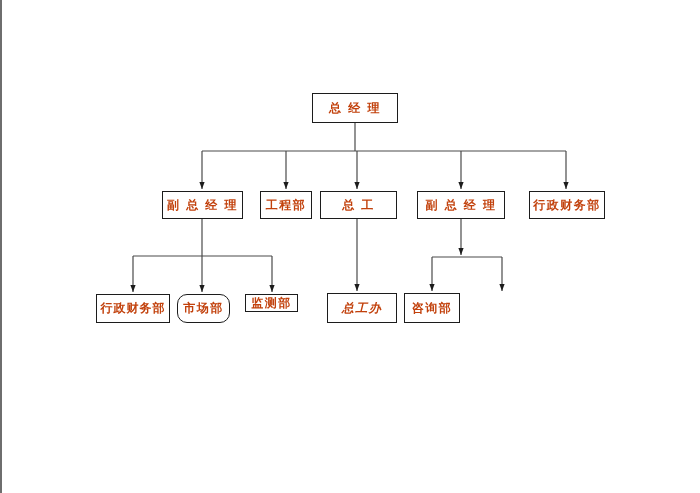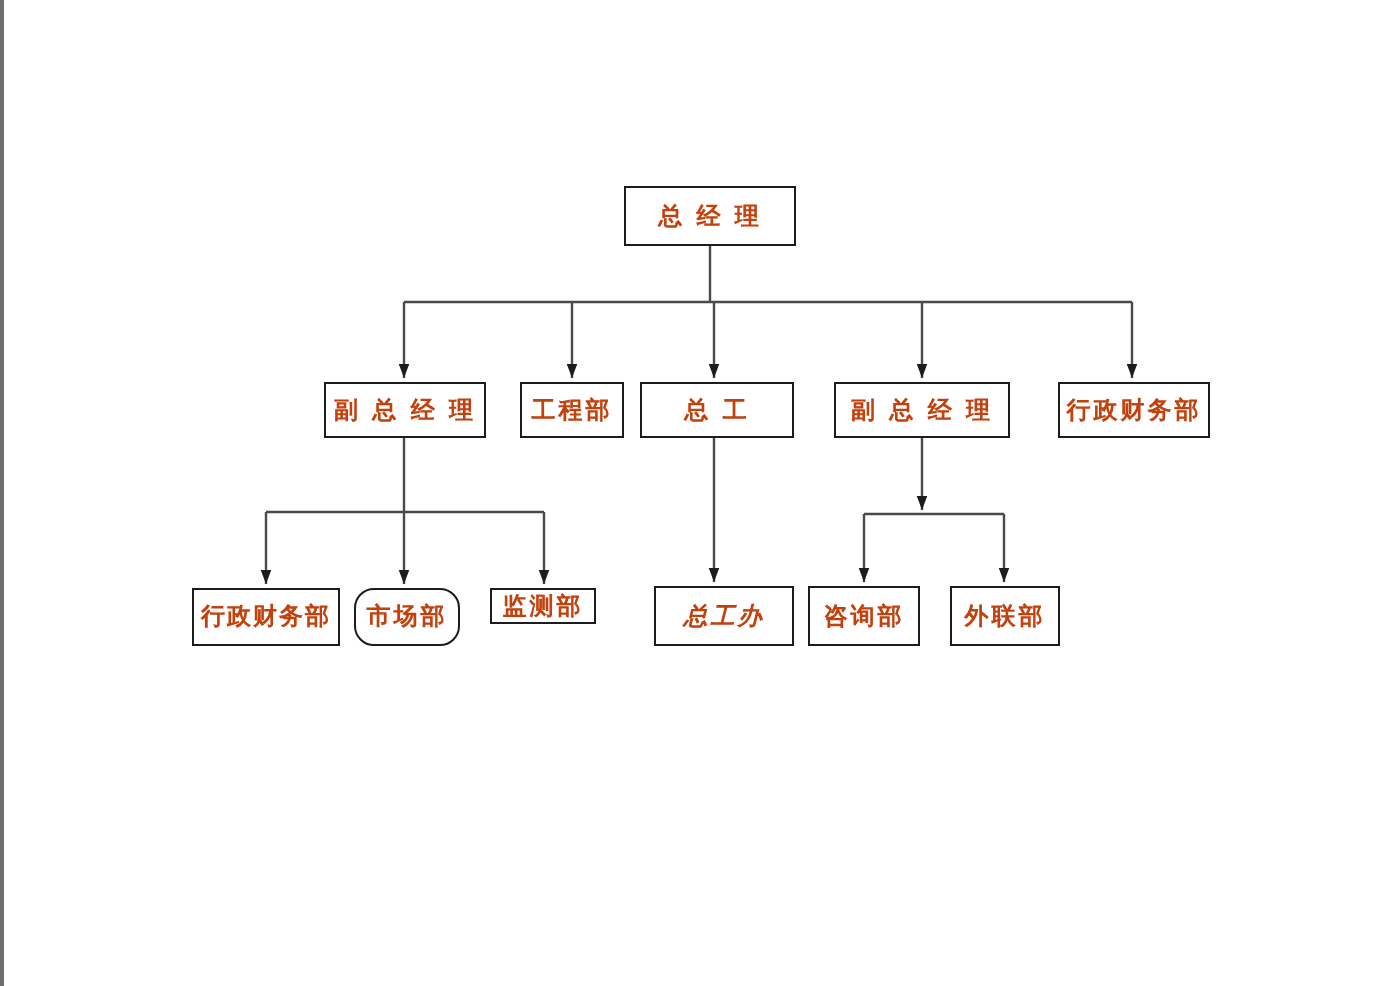--- a/index.html
+++ b/index.html
@@ -103,15 +103,14 @@
   <div class="node n-dgm1">副 总 经 理</div>
   <div class="node n-eng">工程部</div>
   <div class="node n-ce">总 工</div>
   <div class="node n-dgm2">副 总 经 理</div>
   <div class="node n-adminfin">行政财务部</div>
   <div class="node n-huaian">行政财务部</div>
   <div class="node n-market">市场部</div>
   <div class="node n-monitor">监测部</div>
   <div class="node n-ceoffice">总工办</div>
   <div class="node n-consult">咨询部</div>
-  <div class="node n-external">外联部</div>
 
 </div>
 
 </body></html>

